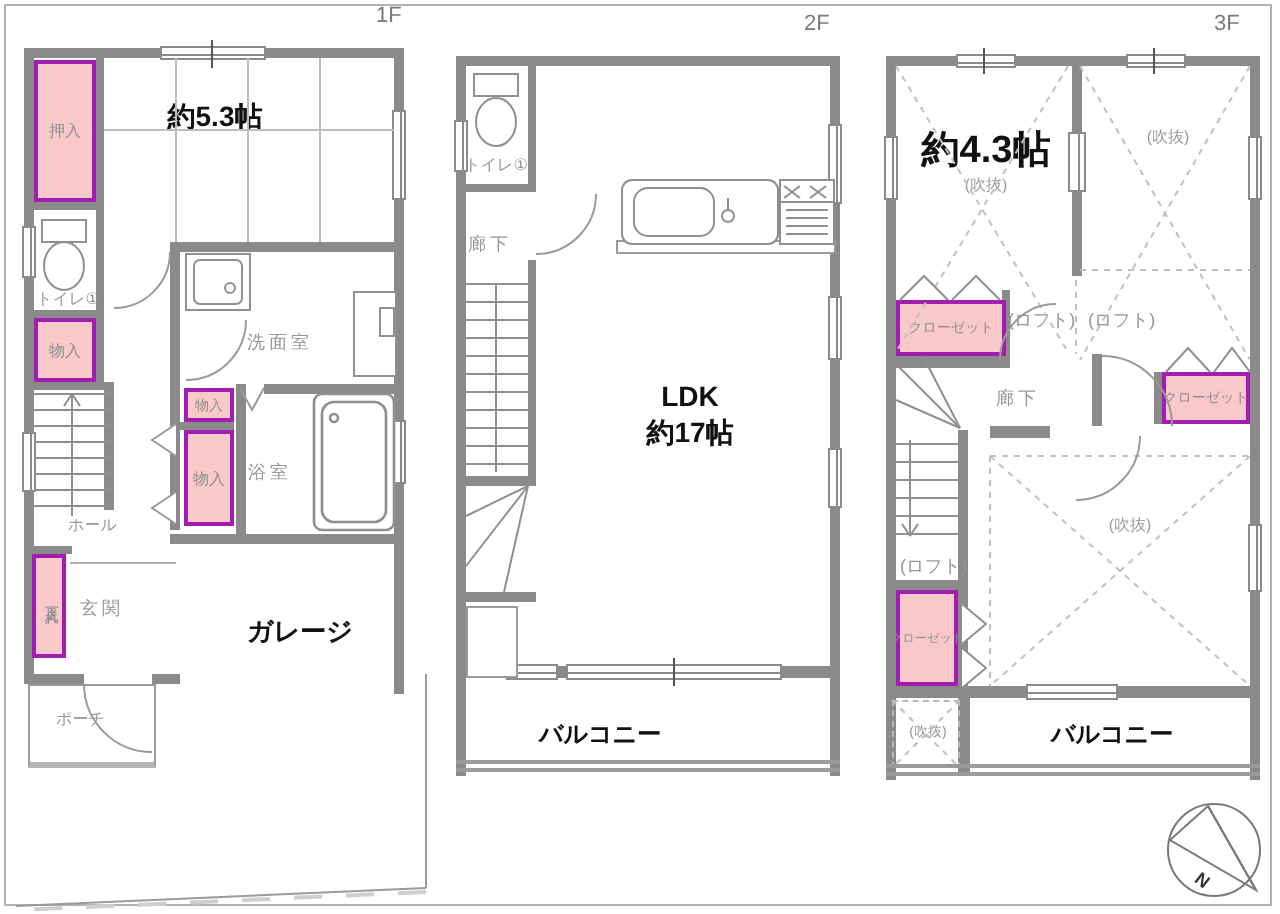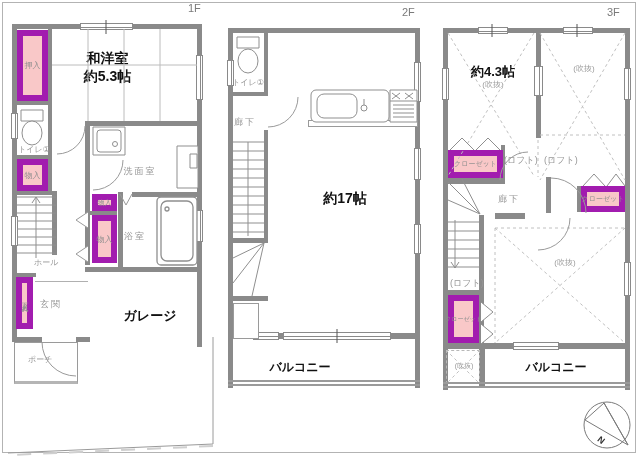--- a/index.html
+++ b/index.html
@@ -2,21 +2,21 @@
 <html><head>
 <meta charset="utf-8">
 <title>Floor Plan</title>
 <style>
   html,body{margin:0;padding:0;background:#fff}
   body{width:640px;height:457px;overflow:hidden;position:relative;
        font-family:"Liberation Sans","DejaVu Sans",sans-serif;}
   #canvas{position:absolute;left:0;top:0;width:640px;height:457px;background:#fff}
   .frame{position:absolute;left:2px;top:2px;width:634px;height:451px;border:1px solid #b3b3b3;box-sizing:border-box}
   .w{position:absolute;background:#8a8a8a}
-  .pk{position:absolute;background:#f9c8c8;border:6px solid #a21caf;box-sizing:border-box;
+  .pk{position:absolute;background:#f9c8c8;border:2px solid #a21caf;box-sizing:border-box;
       display:flex;align-items:center;justify-content:center;color:#8f8f8f;overflow:visible;white-space:nowrap}
   .lbl{position:absolute;color:#969696;white-space:nowrap}
   .sp{letter-spacing:2px}
   .blk{position:absolute;color:#111;font-weight:bold;white-space:nowrap;text-align:center;line-height:1.25}
   .blk .note{font-weight:normal;font-size:8px;color:#9a9a9a;letter-spacing:0}
   .ftag{position:absolute;color:#7a7a7a;font-size:11px}
   .winh{position:absolute;background:#fff;border:1px solid #8a8a8a;box-sizing:border-box}
   .winh:after{content:"";position:absolute;left:0;right:0;top:50%;border-top:1px solid #8a8a8a}
   .winv{position:absolute;background:#fff;border:1px solid #8a8a8a;box-sizing:border-box}
   .winv:after{content:"";position:absolute;top:0;bottom:0;left:50%;border-left:1px solid #8a8a8a}
@@ -73,21 +73,20 @@
       </div>
     <div class="pk" style="left:16px;top:277px;width:17px;height:52px;font-size:7px">
         <span class="vtext">下足入れ</span>
       </div>
 
     <div class="thin" style="left:14px;top:342px;width:64px;height:42px;border-bottom-width:3px;border-bottom-color:#b5b5b5"></div>
     <div style="position:absolute;left:42px;top:337px;width:34px;height:5px;background:#fff"></div>
     <div style="position:absolute;left:35px;top:281px;width:53px;height:1px;background:#b0b0b0"></div>
 
     <div class="blk" style="left:50px;top:50px;width:115px;font-size:14px">
-      <div>和洋室</div>
       <div>約5.3帖</div>
     </div>
     <div class="lbl" style="left:14px;top:144px;width:40px;font-size:8px;text-align:center">トイレ①</div>
     <div class="lbl sp" style="left:112px;top:165px;width:56px;font-size:9px;text-align:center">洗面室</div>
     <div class="lbl sp" style="left:124px;top:230px;width:32px;font-size:9px">浴室</div>
     <div class="lbl" style="left:34px;top:257px;width:34px;font-size:8px">ホール</div>
     <div class="lbl sp" style="left:40px;top:298px;width:32px;font-size:9px">玄関</div>
     <div class="lbl" style="left:28px;top:354px;width:30px;font-size:8px">ポーチ</div>
     <div class="blk" style="left:118px;top:308px;width:64px;font-size:13px">ガレージ</div>
   </div>
@@ -113,20 +112,21 @@
     <div class="winh" style="left:253px;top:332px;width:26px;height:8px"></div>
     <div class="winh" style="left:283px;top:332px;width:108px;height:8px"></div>
 
     <div class="thin" style="left:308px;top:120px;width:110px;height:7px"></div>
     <div class="thin" style="left:233px;top:303px;width:26px;height:36px"></div>
     <div class="rail" style="left:228px;top:380px;width:192px"></div>
 
     <div class="lbl" style="left:229px;top:77px;width:38px;font-size:8px;text-align:center">トイレ①</div>
     <div class="lbl sp" style="left:234px;top:116px;width:30px;font-size:9px">廊下</div>
     <div class="blk" style="left:307px;top:190px;width:76px;font-size:14px">
+      <div>LDK</div>
       <div>約17帖</div>
     </div>
     <div class="blk" style="left:255px;top:360px;width:90px;font-size:12px">バルコニー</div>
   </div>
 
   <div>
     <div class="ftag" style="left:607px;top:6px">3F</div>
 
     <div class="w" style="left:443px;top:28px;width:187px;height:5px"></div>
     <div class="w" style="left:443px;top:28px;width:5px;height:362px"></div>
@@ -157,21 +157,21 @@
         <span>クローゼット</span>
       </div>
     <div class="pk" style="left:448px;top:295px;width:31px;height:48px;font-size:6px">
         <span>クローゼット</span>
       </div>
 
     <div class="dashbox" style="left:446px;top:350px;width:34px;height:34px"></div>
     <div class="rail" style="left:443px;top:382px;width:187px"></div>
 
     <div class="blk" style="left:450px;top:64px;width:86px;font-size:14px">
-      <div style="font-size:13px">約4.3帖</div>
+      <div style="font-size:19px">約4.3帖</div>
       <div class="note">(吹抜)</div>
     </div>
     <div class="blk" style="left:542px;top:64px;width:84px;font-size:14px">
       <div class="note">(吹抜)</div>
     </div>
     <div class="blk" style="left:518px;top:258px;width:94px;font-size:14px">
       <div class="note">(吹抜)</div>
     </div>
     <div class="lbl" style="left:504px;top:154px;width:36px;font-size:9px">(ロフト)</div>
     <div class="lbl" style="left:544px;top:154px;width:36px;font-size:9px">(ロフト)</div>

